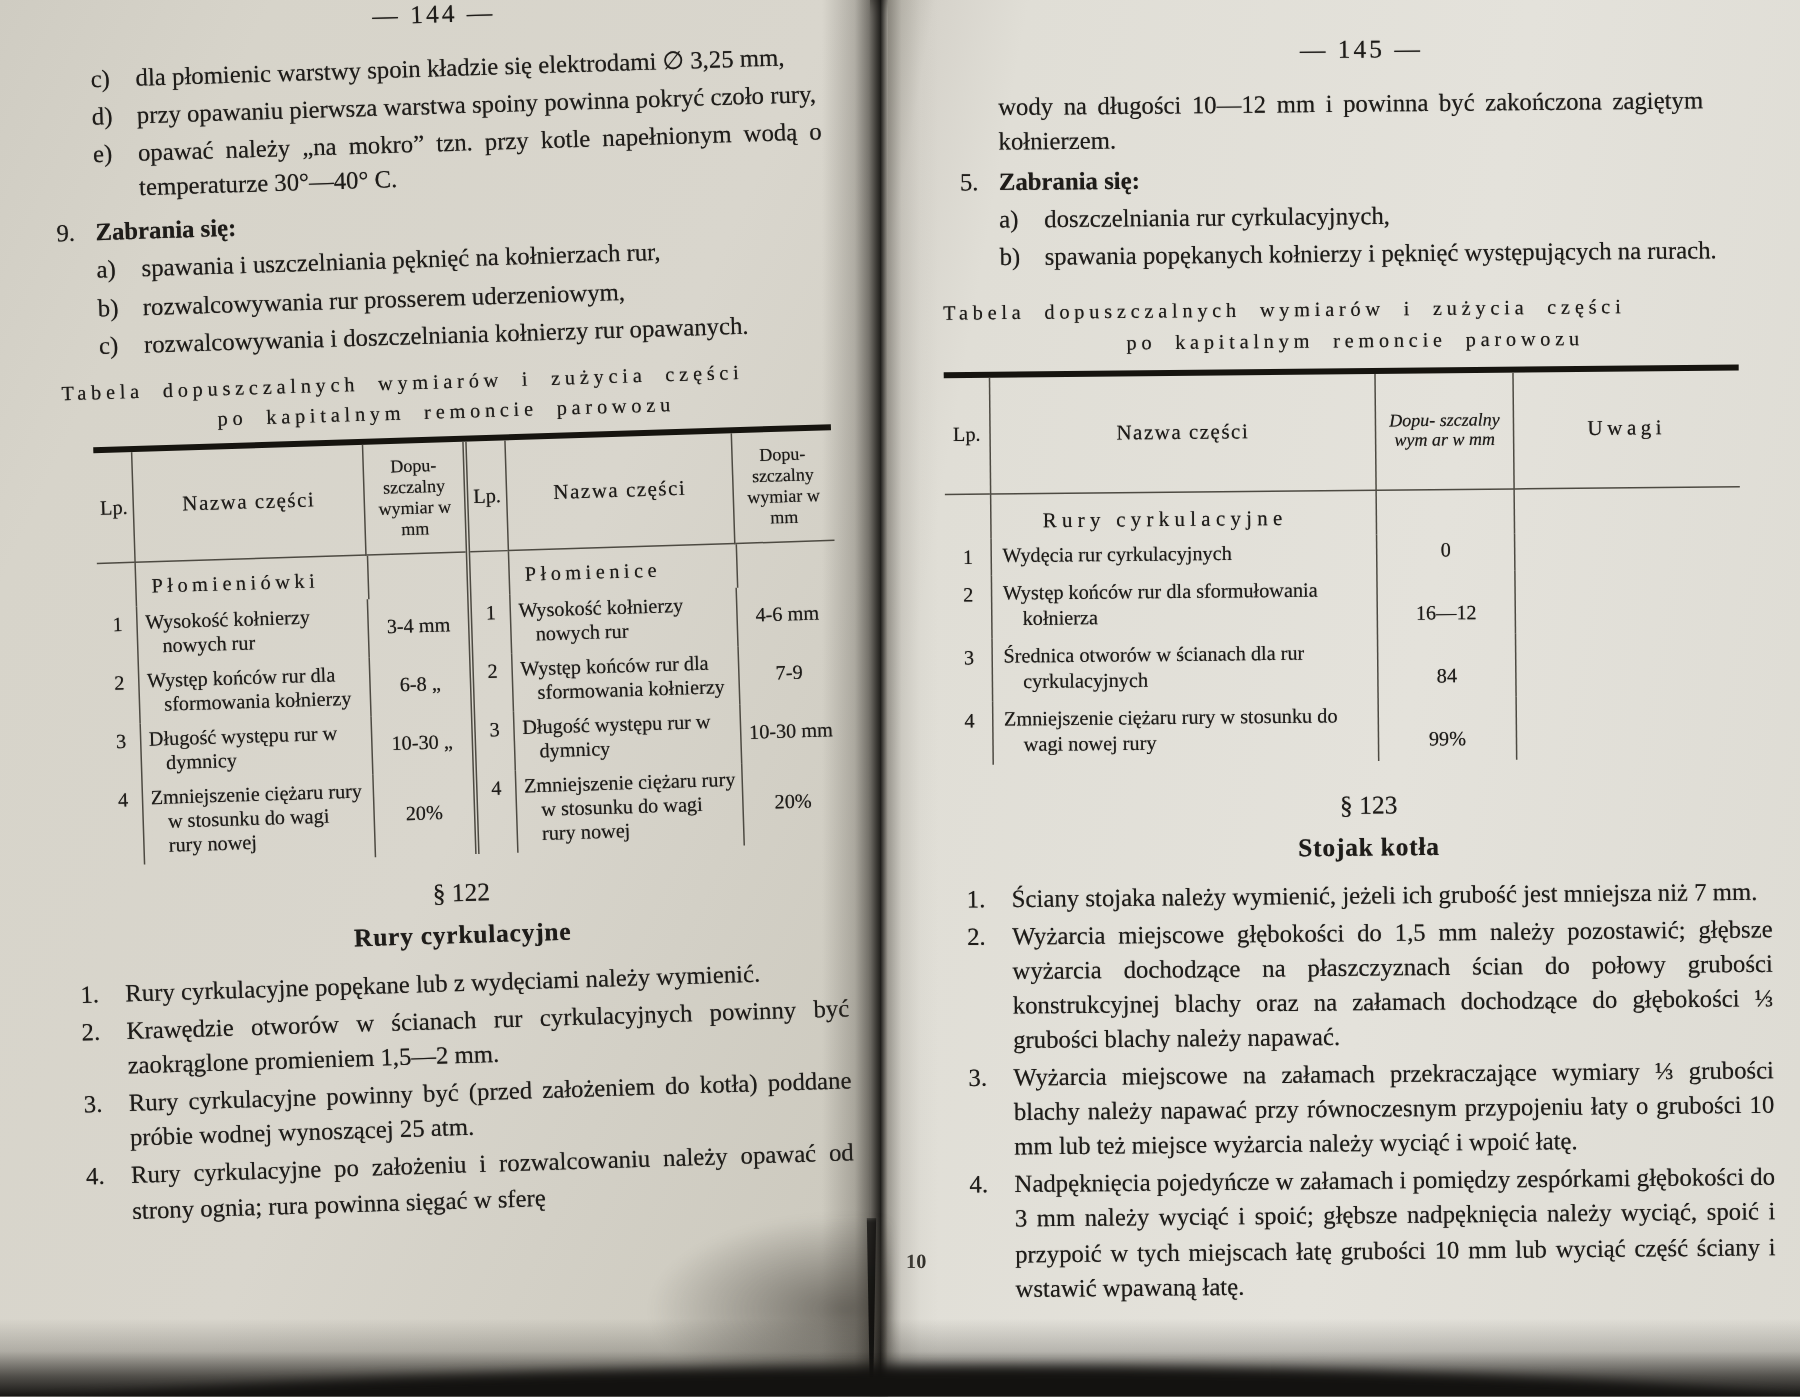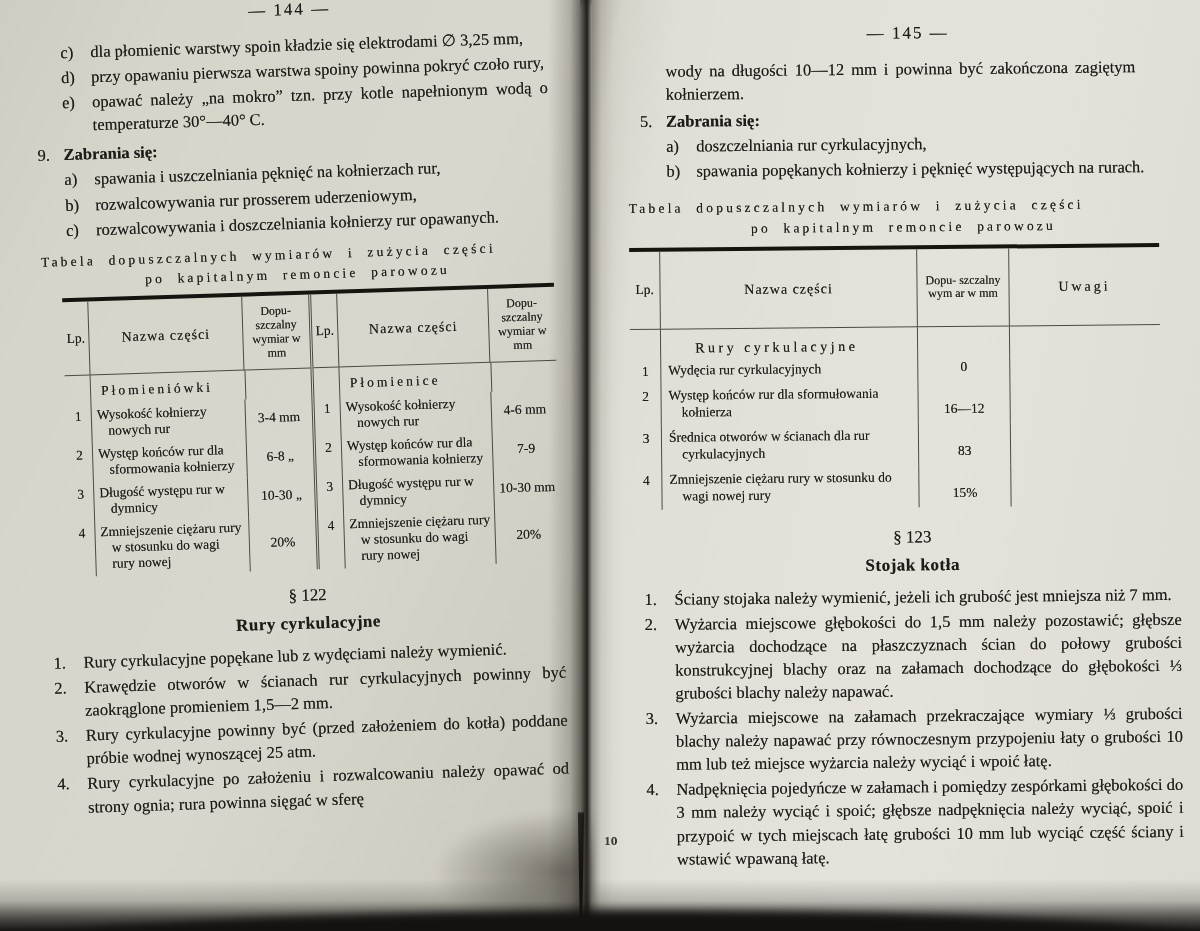--- a/index.html
+++ b/index.html
@@ -52,21 +52,21 @@
   .sec-spacer { } .sec-end { border-left:1px solid #4d4a42; }
 
   .sect-head { text-align:center; margin-top:16px; font-size:17px; }
   .sect-title { text-align:center; font-size:17px; font-weight:bold; margin:8px 0 10px; letter-spacing:0.5px; }
 
   
   .rtable { margin:8px 0 0 -12px; width:530px; border-top:4px solid #16140f; display:grid;
     grid-template-columns:30px 258px 92px 1fr; font-size:13.5px; line-height:1.25; }
   .rhc { border-bottom:1px solid #4d4a42; padding:6px 2px; display:flex; align-items:center; justify-content:center; text-align:center; min-height:78px; }
   .rhc.name { border-left:1px solid #4d4a42; border-right:1px solid #4d4a42; font-size:14px; letter-spacing:1px; }
-  .rhc.dim { font-size:12px; line-height:1.15; border-right:1px solid #4d4a42; }
+  .rhc.dim { font-size:12px; line-height:1.15; border-right:1px solid #4d4a42;font-style:italic; }
   .rhc.notes { letter-spacing:3px; font-size:14px; }
   .rbc { padding:3px 2px; }
   .rbc.name { border-left:1px solid #4d4a42; border-right:1px solid #4d4a42; padding:4px 6px 4px 20px; text-indent:-13px; }
   .rbc.lp { text-align:center; padding-top:5px; }
   .rbc.val { display:flex; align-items:flex-end; justify-content:center; text-align:center; border-right:1px solid #4d4a42; padding-bottom:5px; }
   .rsec { border-left:1px solid #4d4a42; border-right:1px solid #4d4a42; padding:10px 2px 2px 34px; letter-spacing:3.5px; font-size:14px; }
   .rsec-dim { border-right:1px solid #4d4a42; }
 
   
   .spine { position:absolute; left:548px; top:0; width:78px; height:931px; pointer-events:none;
@@ -261,26 +261,26 @@
         <div class="rbc val">0</div>
         <div class="rbc note"></div>
 
         <div class="rbc lp">2</div>
         <div class="rbc name">Występ końców rur dla sformułowania kołnierza</div>
         <div class="rbc val">16—12</div>
         <div class="rbc note"></div>
 
         <div class="rbc lp">3</div>
         <div class="rbc name">Średnica otworów w ścianach dla rur cyrkulacyjnych</div>
-        <div class="rbc val">83</div>
+        <div class="rbc val">84</div>
         <div class="rbc note"></div>
 
         <div class="rbc lp">4</div>
         <div class="rbc name">Zmniejszenie ciężaru rury w stosunku do wagi nowej rury</div>
-        <div class="rbc val">15%</div>
+        <div class="rbc val">99%</div>
         <div class="rbc note"></div>
       </div>
 
       <div class="sect-head" style="margin-top:20px;">§ 123</div>
       <div class="sect-title">Stojak kotła</div>
 
       <div>
         <div class="li">
           <span class="lbl">1.</span>
           <span class="txt">Ściany stojaka należy wymienić, jeżeli ich grubość jest mniejsza niż 7 mm.</span>

